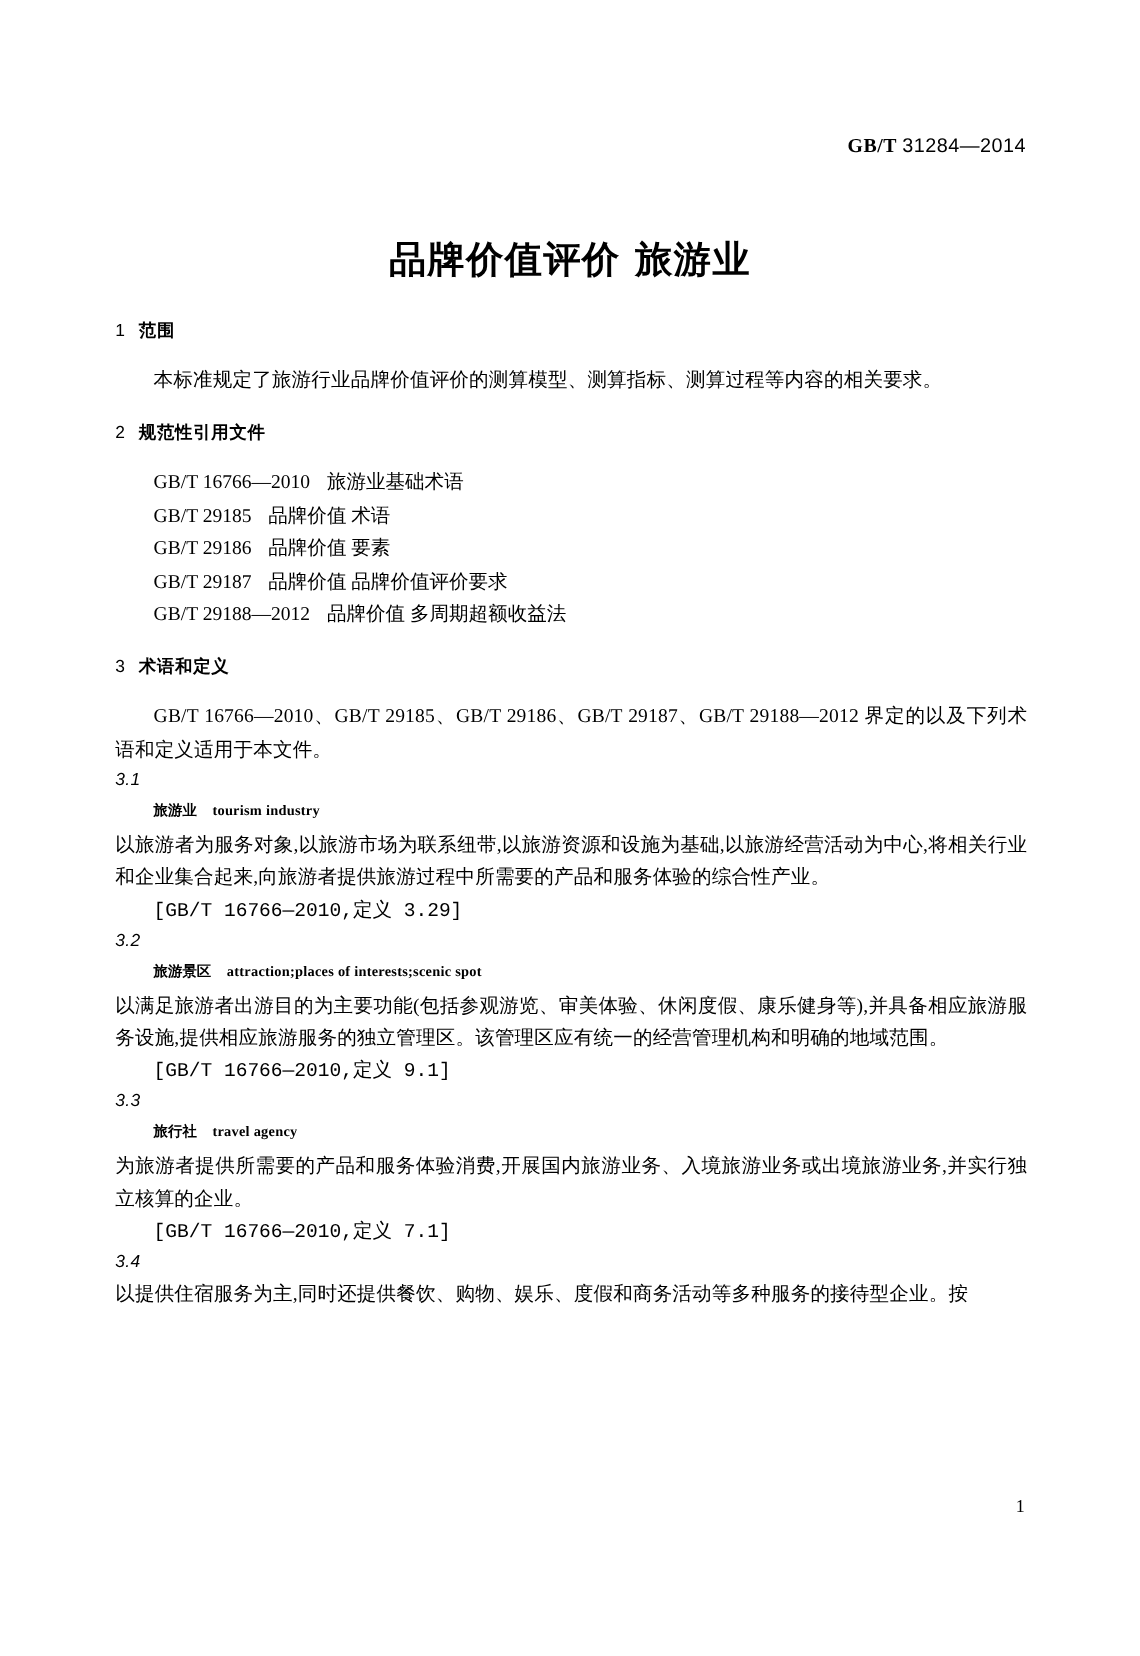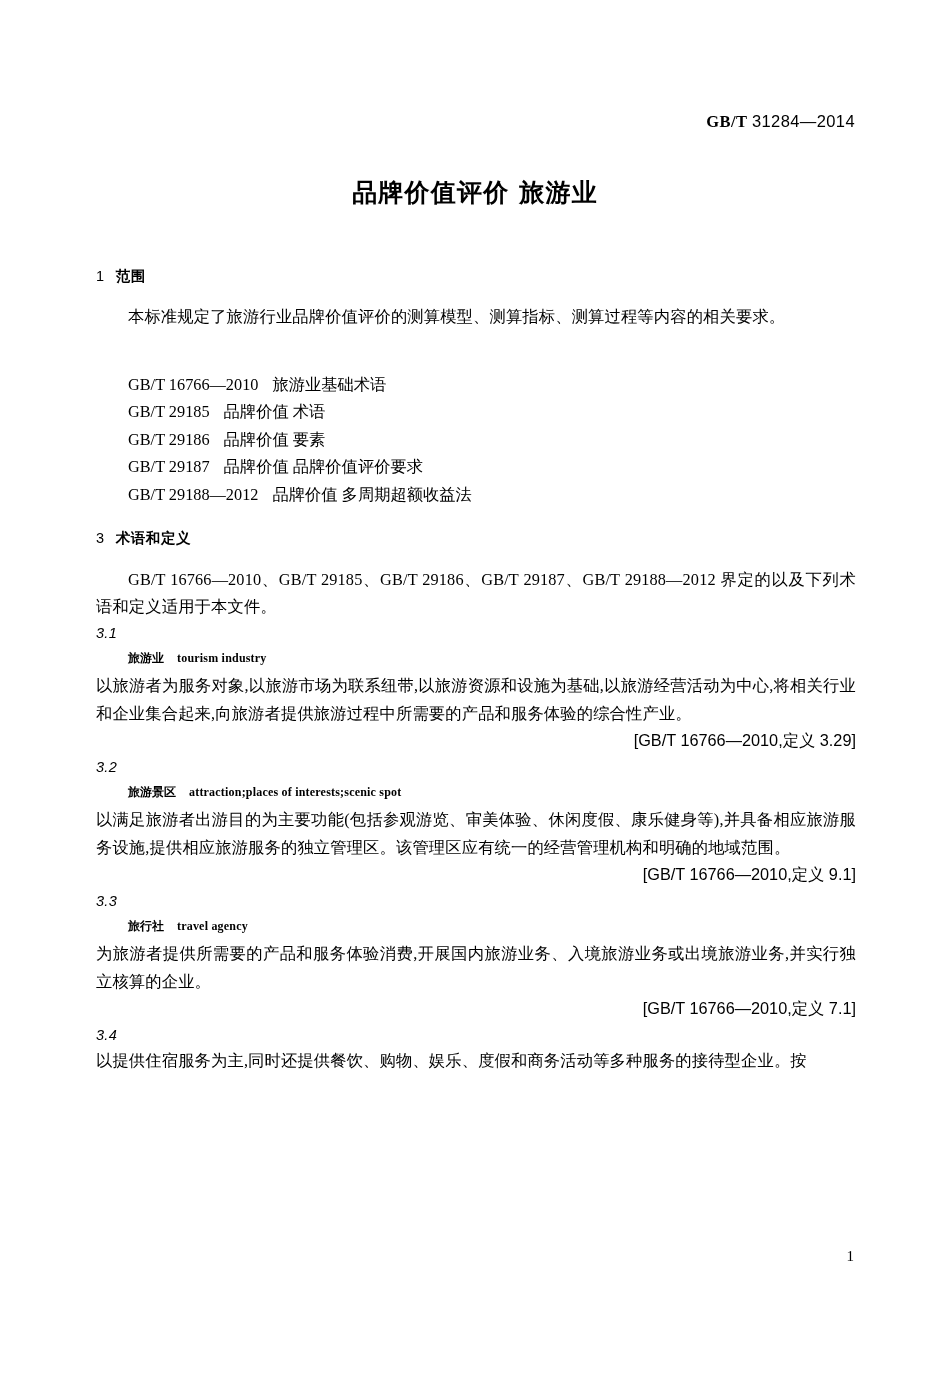--- a/index.html
+++ b/index.html
@@ -38,27 +38,27 @@
   }
   .header-std .num {
     font-family: "Liberation Sans", sans-serif;
     font-weight: normal;
     margin-top: 26px;
   }
 
   
   .doc-title {
     position: absolute;
-    top: 176px;
+    top: 196px;
     left: 0;
     width: 950px;
     text-align: center;
     font-family: "DejaVu Sans", "Liberation Sans", sans-serif;
     font-weight: bold;
-    font-size: 25px;
+    font-size: 31px;
     letter-spacing: 1.2px;
   }
 
   
   .content {
     position: absolute;
     left: 96px;
     top: 268px;
     width: 760px;
   }
@@ -121,22 +121,21 @@
     margin-left: 13px;
     letter-spacing: 0.2px;
   }
 
   .source {
     margin: 0;
     padding-left: 32px;
     font-size: 16.3px;
     line-height: 27.5px;
     white-space: nowrap;
-    font-family: Liberation Sans, sans-serif;
-    text-align: right;
+    font-family: Liberation Mono, monospace;
   }
   .gap-md { height: 18px; }
   .gap-lg { height: 22px; }
 
   
   .folio {
     position: absolute;
     right: 96px;
     top: 1248px;
     font-family: "Liberation Serif", "DejaVu Serif", serif;
@@ -158,20 +157,23 @@
   <div class="content">
 
     <h2 class="clause">
       <span class="cnum">1</span><span>范围</span>
     </h2>
     <div class="gap-md"></div>
     <p class="body indent">本标准规定了旅游行业品牌价值评价的测算模型、测算指标、测算过程等内容的相关要求。</p>
 
     <div class="gap-lg"></div>
 
+    <h2 class="clause">
+      <span class="cnum">2</span><span>规范性引用文件</span>
+    </h2>
     <div class="gap-md"></div>
 
     <p class="ref-line"><span>GB/T 16766—2010</span><span class="sep"></span><span>旅游业基础术语</span></p>
     <p class="ref-line"><span>GB/T 29185</span><span class="sep"></span><span>品牌价值   术语</span></p>
     <p class="ref-line"><span>GB/T 29186</span><span class="sep"></span><span>品牌价值   要素</span></p>
     <p class="ref-line"><span>GB/T 29187</span><span class="sep"></span><span>品牌价值   品牌价值评价要求</span></p>
     <p class="ref-line"><span>GB/T 29188—2012</span><span class="sep"></span><span>品牌价值   多周期超额收益法</span></p>
 
     <div class="gap-lg"></div>
 

